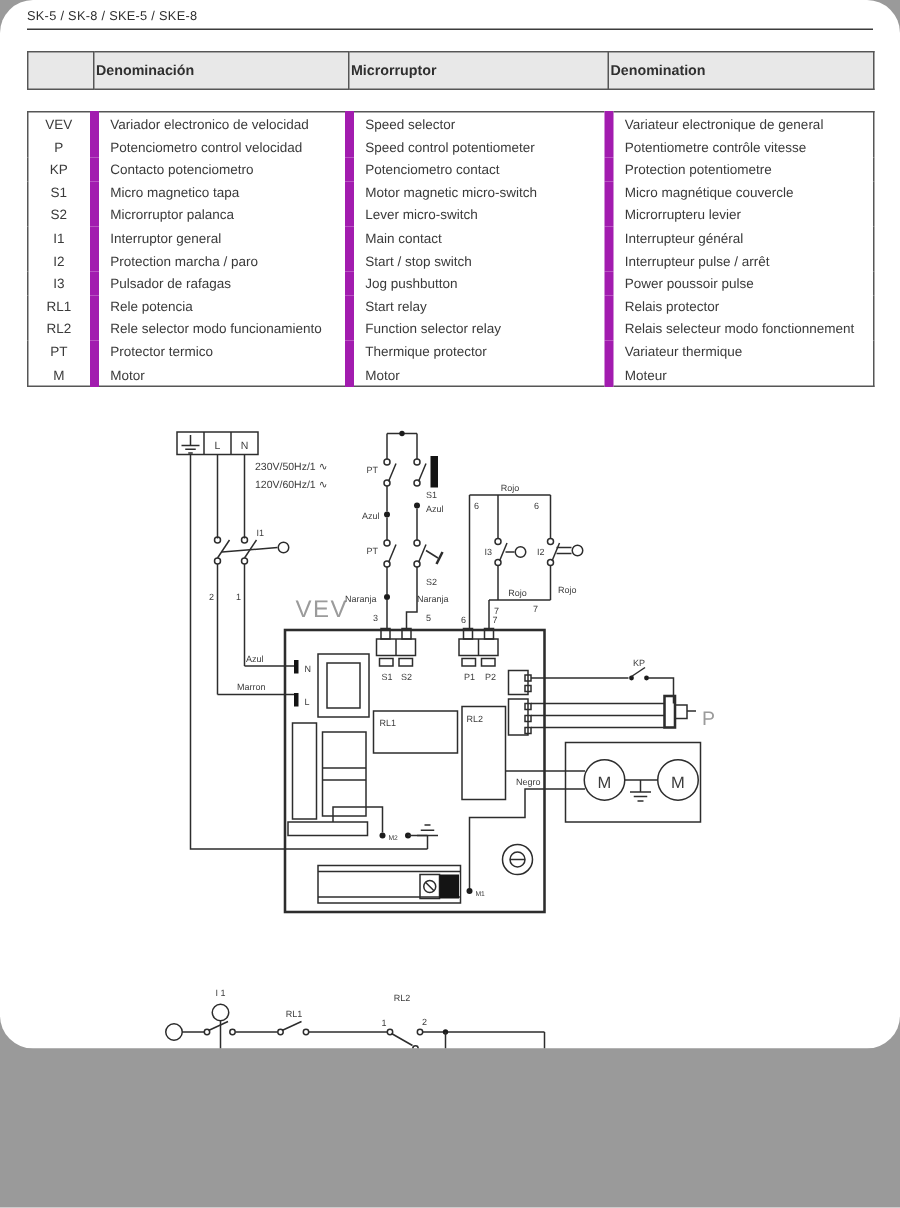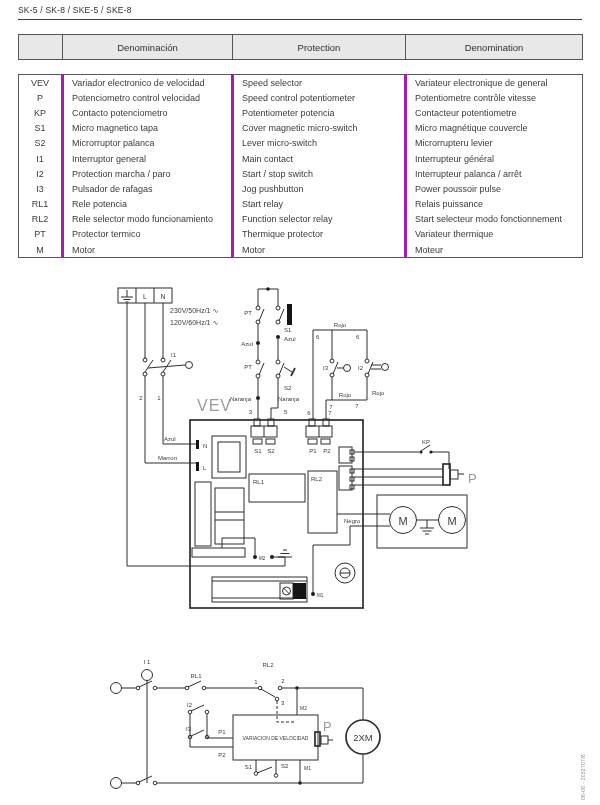--- a/index.html
+++ b/index.html
@@ -1,29 +1,29 @@
 <!DOCTYPE html>
 <html><head>
 <meta charset="utf-8">
 <style>
   html,body{margin:0;padding:0;background:#9a9a9a;}
-  .page{position:relative;width:600px;height:805px;background:#ffffff;overflow:hidden;
-        font-family:"Liberation Sans",sans-serif;color:#3a3a3a;}
+  .page{position:relative;width:600px;height:699px;background:#ffffff;overflow:hidden;
+        font-family:"Liberation Sans",sans-serif;color:#3a3a3a;border-radius:22px;}
   .doc-title{position:absolute;left:18px;top:5px;font-size:8.5px;color:#2f2f2f;letter-spacing:.2px;}
   .doc-rule{position:absolute;left:18px;top:19px;width:564px;height:0;border-top:1.6px solid #3c3c3c;}
 
   table{border-collapse:collapse;table-layout:fixed;}
   .legend-head{position:absolute;left:18px;top:34px;width:564px;}
   .legend-head th{border:1px solid #565656;background:#e8e8e8;height:22px;
-                  font-size:9.5px;font-weight:400;color:#2f2f2f;text-align:center;}
+                  font-size:9.5px;font-weight:700;color:#2f2f2f;text-align:left;}
   .legend-body{position:absolute;left:18px;top:74px;width:564px;}
   .legend-body td{font-size:9px;color:#3a3a3a;height:15.2px;padding:0 0 0 8px;
                   vertical-align:middle;overflow:hidden;white-space:nowrap;}
   .legend-body td:first-child{text-align:center;padding:0;}
-  .legend-body td + td{border-left:3px solid #a21caf;}
+  .legend-body td + td{border-left:6px solid #a21caf;}
   .legend-body{border:1px solid #565656;}
 
   svg{position:absolute;left:0;display:block;}
   svg line,svg polyline,svg rect,svg circle,svg path{stroke:#2d2d2d;stroke-width:1;fill:none;}
   svg .thk{stroke-width:1.7;}
   svg .dot{fill:#1c1c1c;stroke:none;}
   svg .blk{fill:#141414;stroke:none;}
   svg .dash{stroke-dasharray:3,2;}
   svg text{stroke:none;fill:#3c3c3c;font-family:"Liberation Sans",sans-serif;}
   .t45{font-size:4.5px}.t5{font-size:5px}.t6{font-size:6px}.t7{font-size:7px}
@@ -47,21 +47,21 @@
     <colgroup>
         <col style="width:44px">
         <col style="width:170px">
         <col style="width:173px">
         <col style="width:177px">
       </colgroup>
     <tbody>
         <tr>
       <th></th>
       <th>Denominación</th>
-      <th>Protection</th>
+      <th>Microrruptor</th>
       <th>Denomination</th>
     </tr>
   </tbody>
     </table>
 
   <table class="legend-body">
     <colgroup>
         <col style="width:44px">
         <col style="width:170px">
         <col style="width:173px">
@@ -76,64 +76,64 @@
         </tr>
         <tr>
           <td>P</td>
           <td>Potenciometro control velocidad</td>
           <td>Speed control potentiometer</td>
           <td>Potentiometre contrôle vitesse</td>
         </tr>
         <tr>
           <td>KP</td>
           <td>Contacto potenciometro</td>
-          <td>Potentiometer potencia</td>
-          <td>Contacteur potentiometre</td>
+          <td>Potenciometro contact</td>
+          <td>Protection potentiometre</td>
         </tr>
         <tr>
           <td>S1</td>
           <td>Micro magnetico tapa</td>
-          <td>Cover magnetic micro-switch</td>
+          <td>Motor magnetic micro-switch</td>
           <td>Micro magnétique couvercle</td>
         </tr>
         <tr>
           <td>S2</td>
           <td>Microrruptor palanca</td>
           <td>Lever micro-switch</td>
           <td>Microrrupteru levier</td>
         </tr>
         <tr>
           <td>I1</td>
           <td>Interruptor general</td>
           <td>Main contact</td>
           <td>Interrupteur général</td>
         </tr>
         <tr>
           <td>I2</td>
           <td>Protection marcha / paro</td>
           <td>Start / stop switch</td>
-          <td>Interrupteur palanca / arrêt</td>
+          <td>Interrupteur pulse / arrêt</td>
         </tr>
         <tr>
           <td>I3</td>
           <td>Pulsador de rafagas</td>
           <td>Jog pushbutton</td>
           <td>Power poussoir pulse</td>
         </tr>
         <tr>
           <td>RL1</td>
           <td>Rele potencia</td>
           <td>Start relay</td>
-          <td>Relais puissance</td>
+          <td>Relais protector</td>
         </tr>
         <tr>
           <td>RL2</td>
           <td>Rele selector modo funcionamiento</td>
           <td>Function selector relay</td>
-          <td>Start selecteur modo fonctionnement</td>
+          <td>Relais selecteur modo fonctionnement</td>
         </tr>
         <tr>
           <td>PT</td>
           <td>Protector termico</td>
           <td>Thermique protector</td>
           <td>Variateur thermique</td>
         </tr>
         <tr>
           <td>M</td>
           <td>Motor</td>

